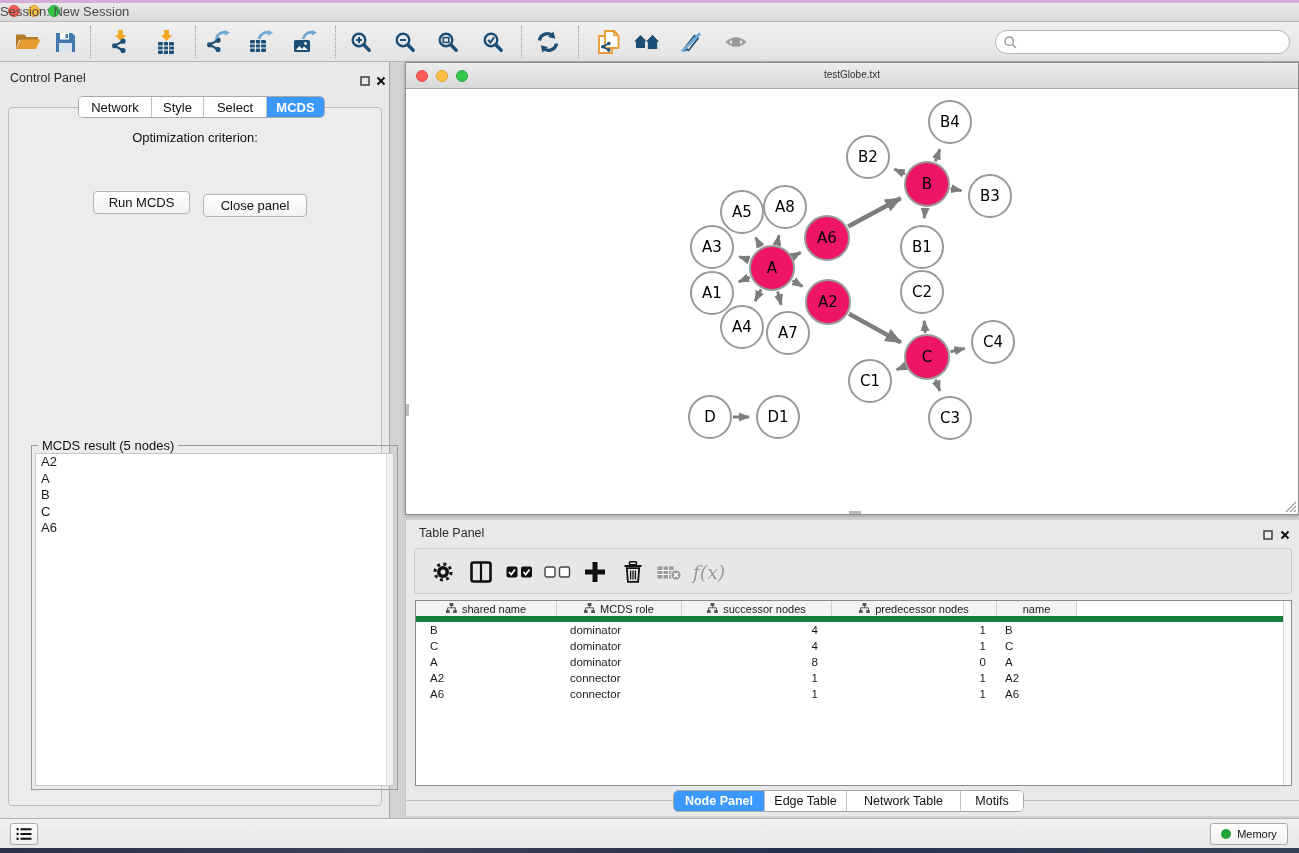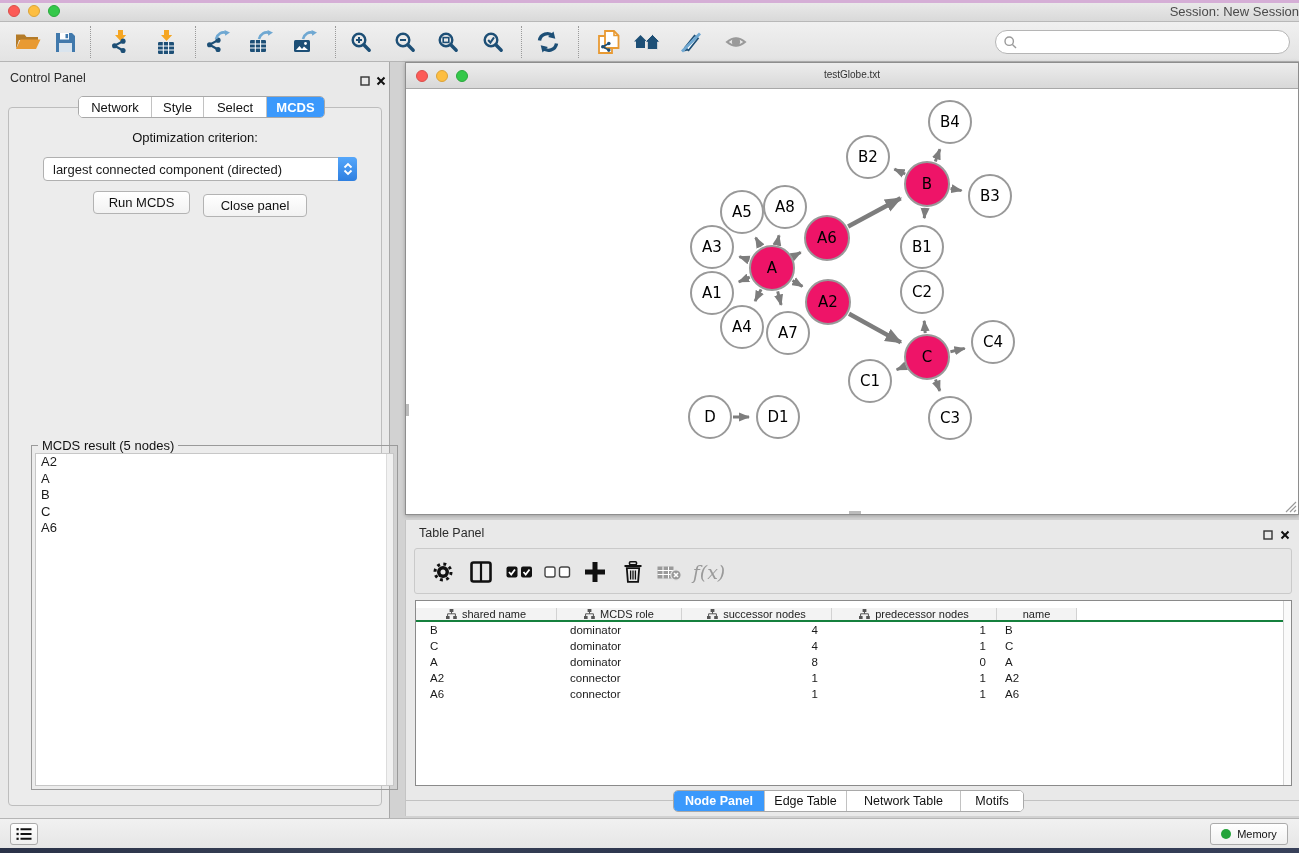--- a/index.html
+++ b/index.html
@@ -10,21 +10,21 @@
     color:#1a1a1a; user-select:none;
   }
   
   #titlebar { position:absolute; left:0; top:0; width:1299px; height:22px;
     background:linear-gradient(#ececec,#d9d9d9); border-bottom:1px solid #b8b8b8; }
   #titlebar .accent { position:absolute; left:0; top:0; width:100%; height:3px; background:#d5aed6; }
   .tl { position:absolute; top:5px; width:12px; height:12px; border-radius:50%; }
   #titlebar .tl.r { left:8px;  background:#fc5b57; border:1px solid #d94f4b; }
   #titlebar .tl.y { left:28px; background:#fdbe41; border:1px solid #dba338; }
   #titlebar .tl.g { left:48px; background:#34c84a; border:1px solid #2aa83d; }
-  #titlebar .title { position:absolute; left:0; right:0; top:4px; text-align:right;
+  #titlebar .title { position:absolute; left:0; right:0; top:4px; text-align:left;
     font-size:13px; color:#4a4a4a; }
   
   #toolbar { position:absolute; left:0; top:22px; width:1299px; height:40px;
     background:linear-gradient(#f0f0f0,#e3e3e3); border-bottom:1px solid #b5b5b5; }
   .tb-ic { position:absolute; top:2px; width:36px; height:36px; display:flex;
     align-items:center; justify-content:center; cursor:pointer; }
   .tb-sep { position:absolute; top:4px; width:0; height:32px; border-left:1px dotted #9a9a9a; }
   #search-field { position:absolute; left:995px; top:8px; width:295px; height:24px;
     background:#fff; border:1px solid #b5b5b5; border-radius:12px; display:flex; align-items:center; }
   #search-field svg { margin-left:8px; }
@@ -89,21 +89,21 @@
   #table-panel { position:absolute; left:405px; top:520px; width:894px; height:296px;
     background:#e9e9e9; border-left:1px solid #c4c4c4; }
   #tp-toolbar { position:absolute; left:8px; top:28px; width:878px; height:46px;
     background:#e7e7e7; border:1px solid #cacaca; border-radius:3px; }
   .tp-ic { position:absolute; top:7px; width:32px; height:32px; display:flex;
     align-items:center; justify-content:center; cursor:pointer; }
   .fx { font-family:"DejaVu Serif","Liberation Serif",serif; font-style:italic;
     font-size:19px; color:#9a9a9a; }
   #data-table { position:absolute; left:9px; top:80px; width:877px; height:186px;
     background:#fff; border:1px solid #8a8a8a; overflow:hidden; }
-  #tbl-head { display:flex; height:21px; border-bottom:2px solid #15803d;align-items:flex-end; }
+  #tbl-head { display:flex; height:21px; border-bottom:6px solid #15803d; }
   .th { display:flex; align-items:center; justify-content:center; gap:5px;
     background:#f3f3f3; border-right:1px solid #d2d2d2; font-size:11px; color:#222; cursor:pointer; }
   .c0{width:141px} .c1{width:125px} .c2{width:150px} .c3{width:165px} .c4{width:80px}
   #tbl-rows { font-size:11.5px; }
   .tr { display:flex; height:16px; line-height:16px; cursor:default; }
   .td { overflow:hidden; white-space:nowrap; }
   .td.c0 { padding-left:14px; } .td.c1 { padding-left:13px; }
   .td.c2 { text-align:right; padding-right:14px; } .td.c3 { text-align:right; padding-right:11px; }
   .td.c4 { padding-left:8px; }
   #tbl-vscroll { position:absolute; right:0; top:0; bottom:0; width:8px;
@@ -311,29 +311,20 @@
 
     <div class="tabgroup" id="cp-tabs">
       <div class="tab">Network</div>
       <div class="tab">Style</div>
       <div class="tab">Select</div>
       <div class="tab active">MCDS</div>
     </div>
 
     <div id="cp-content">
       <div id="opt-label">Optimization criterion:</div>
-      <div id="criterion-select">
-        <span class="val">largest connected component (directed)</span>
-        <span class="stepper">
-          <svg width="10" height="14" viewBox="0 0 10 14">
-            <path d="M1.5 5.5 L5 2 L8.5 5.5" fill="none" stroke="#fff" stroke-width="1.8"></path>
-            <path d="M1.5 8.5 L5 12 L8.5 8.5" fill="none" stroke="#fff" stroke-width="1.8"></path>
-          </svg>
-        </span>
-      </div>
       <div class="btn" id="run-btn">Run MCDS</div>
       <div class="btn" id="close-btn">Close panel</div>
 
       <div id="result-group">
         <div id="result-title">MCDS result (5 nodes)</div>
         <div id="result-list">
           <div class="item">A2</div>
             <div class="item">A</div>
             <div class="item">B</div>
             <div class="item">C</div>

